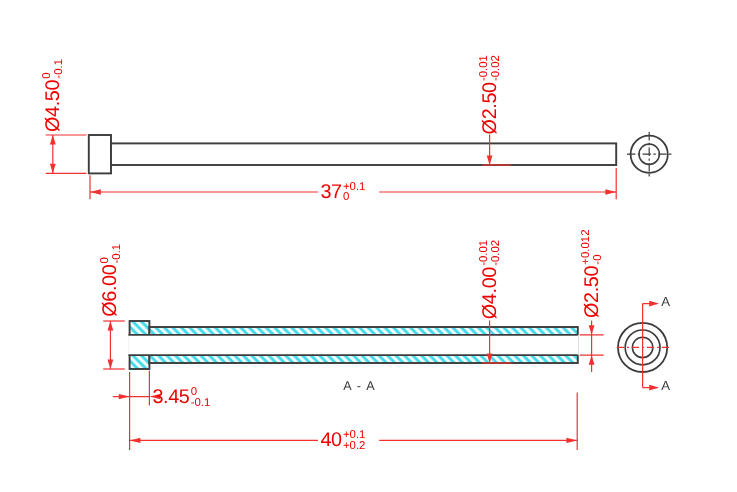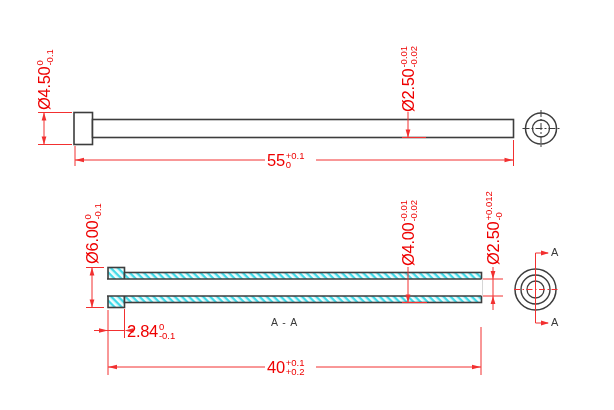--- a/index.html
+++ b/index.html
@@ -135,21 +135,21 @@
 
   <div class="dim vert" style="left:398.5px;top:112px">
     <span class="val">Ø2.50</span>
     <span class="tols">
       <span>-0.01</span>
       <span>-0.02</span>
     </span>
   </div>
 
   <div class="dim" style="left:267px;top:150.5px">
-    <span class="val">55</span>
+    <span class="val">37</span>
     <span class="tols">
       <span>+0.1</span>
       <span>0</span>
     </span>
   </div>
 
   <div class="dim vert" style="left:82.5px;top:264px">
     <span class="val">Ø6.00</span>
     <span class="tols">
       <span>0</span>
@@ -167,32 +167,32 @@
 
   <div class="dim vert" style="left:483.5px;top:265px">
     <span class="val">Ø2.50</span>
     <span class="tols">
       <span>+0.012</span>
       <span>-0</span>
     </span>
   </div>
 
   <div class="dim" style="left:127px;top:321.5px">
-    <span class="val">2.84</span>
+    <span class="val">3.45</span>
     <span class="tols">
       <span>0</span>
       <span>-0.1</span>
     </span>
   </div>
 
   <div class="dim" style="left:267px;top:357.5px">
     <span class="val">40</span>
     <span class="tols">
       <span>+0.1</span>
       <span>+0.2</span>
     </span>
   </div>
 
-  <div class="blklabel sectlabel" style="left:271px;top:315.5px">A - A</div>
+  <div class="blklabel sectlabel" style="left:286px;top:315.5px">A - A</div>
   <div class="blklabel marker" style="left:551px;top:246px">A</div>
   <div class="blklabel marker" style="left:551px;top:315.5px">A</div>
 
 </div>
 
 </body></html>

